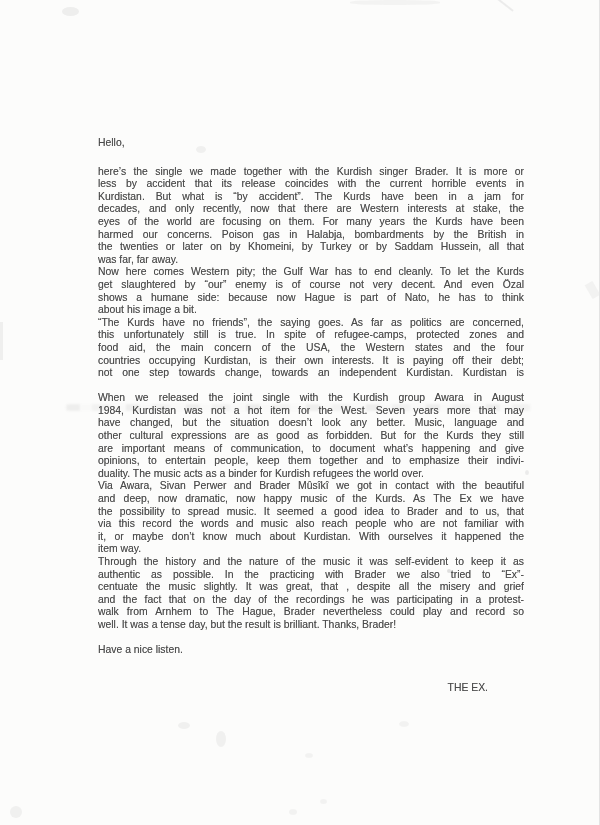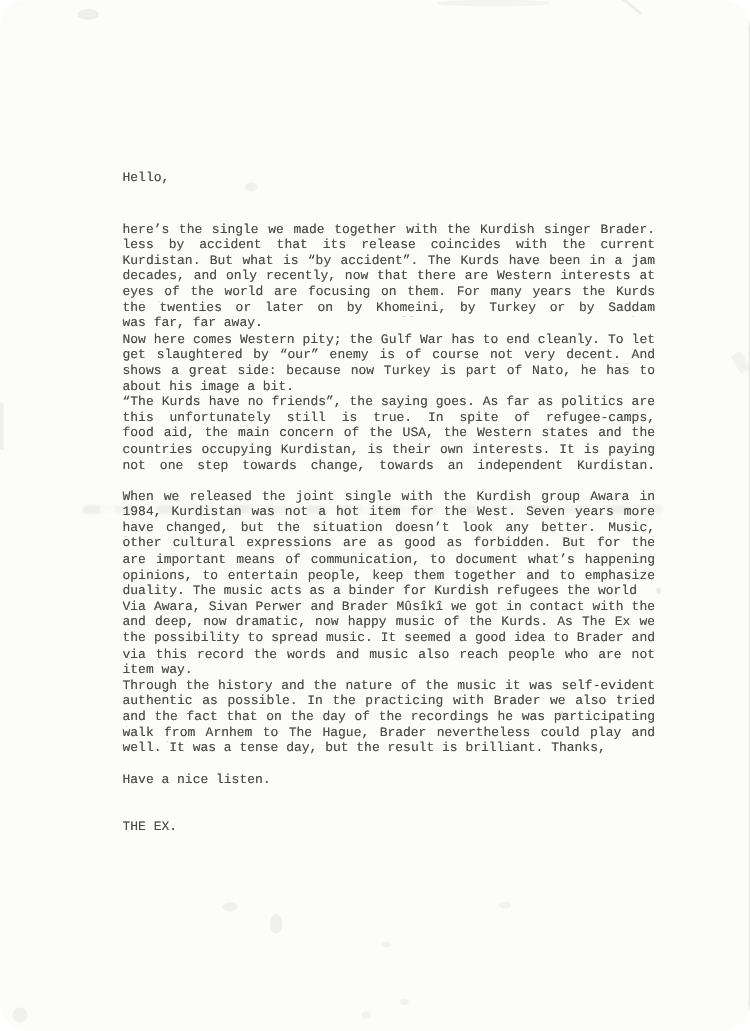--- a/index.html
+++ b/index.html
@@ -2,22 +2,21 @@
 <html><head>
 <meta charset="utf-8">
 <style>
   html, body { margin: 0; padding: 0; background: #ffffff; }
   .page {
     position: relative;
     width: 600px;
     height: 825px;
     background: var(--paper, #fcfcfb);
     overflow: hidden;
-    font-family: Liberation Mono, monospace;
-    border-radius: 22px;
+    font-family: Liberation Sans, sans-serif;
   }
   .page::after {             
     content: "";
     position: absolute;
     right: 0; top: 0;
     width: 1px; height: 100%;
     background: #e3e3e3;
   }
   .letter {
     position: absolute;
@@ -31,26 +30,26 @@
   }
   .line {
     height: 12.6px;
     overflow: hidden;
   }
   .jline {
     text-align: justify;
     text-align-last: justify;
   }
   .paragraph { margin-top: 12.6px; }
-  #paragraphs .paragraph:first-child { margin-top: 28px; }
+  #paragraphs .paragraph:first-child { margin-top: 16px; }
   .closing { margin-top: 12.6px; }
   .signature {
     margin-top: 12.6px;
     padding-top: 12.6px;
-    text-align: left;
+    text-align: right;
     padding-right: 36px;
     height: 12.6px;
     overflow: hidden;
   }
   
   .artifact {
     position: absolute;
     background: #8d8d8d;
     border-radius: 50%;
     filter: blur(0.6px);
@@ -97,48 +96,51 @@
   <div class="artifact" style="left:320px; top:799px; width:7px; height:5px; opacity:.08;"></div>
 
   <div class="letter" style="--ink: #4b4b4b;">
     <div class="line">Hello,</div>
     <div id="paragraphs">
         <div class="paragraph">
           <div class="line jline">here’s the single we made together with the Kurdish singer Brader. It is more or</div>
           <div class="line jline">less by accident that its release coincides with the current horrible events in</div>
           <div class="line jline">Kurdistan. But what is “by accident”. The Kurds have been in a jam for</div>
           <div class="line jline">decades, and only recently, now that there are Western interests at stake, the</div>
-          <div class="line jline">eyes of the world are focusing on them. For many years the Kurds grief been</div>
+          <div class="line jline">eyes of the world are focusing on them. For many years the Kurds have been</div>
+          <div class="line jline">harmed our concerns. Poison gas in Halabja, bombardments by the British in</div>
           <div class="line jline">the twenties or later on by Khomeini, by Turkey or by Saddam Hussein, all that</div>
           <div class="line">was far, far away.</div>
           <div class="line jline">Now here comes Western pity; the Gulf War has to end cleanly. To let the Kurds</div>
           <div class="line jline">get slaughtered by “our” enemy is of course not very decent. And even Özal</div>
-          <div class="line jline">shows a great side: because now Turkey is part of Nato, he has to think</div>
+          <div class="line jline">shows a humane side: because now Hague is part of Nato, he has to think</div>
           <div class="line">about his image a bit.</div>
           <div class="line jline">“The Kurds have no friends”, the saying goes. As far as politics are concerned,</div>
           <div class="line jline">this unfortunately still is true. In spite of refugee-camps, protected zones and</div>
           <div class="line jline">food aid, the main concern of the USA, the Western states and the four</div>
           <div class="line jline">countries occupying Kurdistan, is their own interests. It is paying off their debt;</div>
           <div class="line jline">not one step towards change, towards an independent Kurdistan. Kurdistan is</div>
         </div>
         <div class="paragraph">
           <div class="line jline">When we released the joint single with the Kurdish group Awara in August</div>
           <div class="line jline">1984, Kurdistan was not a hot item for the West. Seven years more that may</div>
           <div class="line jline">have changed, but the situation doesn’t look any better.  Music, language and</div>
           <div class="line jline">other cultural expressions are as good as forbidden. But for the Kurds they still</div>
           <div class="line jline">are important means of communication, to document what’s happening and give</div>
           <div class="line jline">opinions, to entertain people, keep them together and to emphasize their indivi-</div>
           <div class="line">duality. The music acts as a binder for Kurdish refugees the world over.</div>
           <div class="line jline">Via Awara, Sivan Perwer and Brader Mûsîkî we got in contact with the beautiful</div>
           <div class="line jline">and deep, now dramatic, now happy  music of the Kurds. As The Ex we have</div>
           <div class="line jline">the possibility to spread music. It seemed a good idea to Brader and to us, that</div>
           <div class="line jline">via this record the words and music also reach people who are not familiar with</div>
+          <div class="line jline">it, or maybe don’t know much about Kurdistan. With ourselves it happened the</div>
           <div class="line">item way.</div>
           <div class="line jline">Through the history and the nature of the music it was self-evident to keep it as</div>
           <div class="line jline">authentic as possible. In the practicing with Brader we also tried to “Ex”-</div>
+          <div class="line jline">centuate the music slightly. It was great, that , despite all the misery and grief</div>
           <div class="line jline">and the fact that on the day of the recordings he was participating in a protest-</div>
           <div class="line jline">walk from Arnhem to The Hague, Brader nevertheless could play and record so</div>
           <div class="line">well. It was a tense day, but the result is brilliant. Thanks, Brader!</div>
         </div>
       </div>
     <div class="line closing">Have a nice listen.</div>
     <div class="signature">THE EX.</div>
   </div>
 
 </div>

